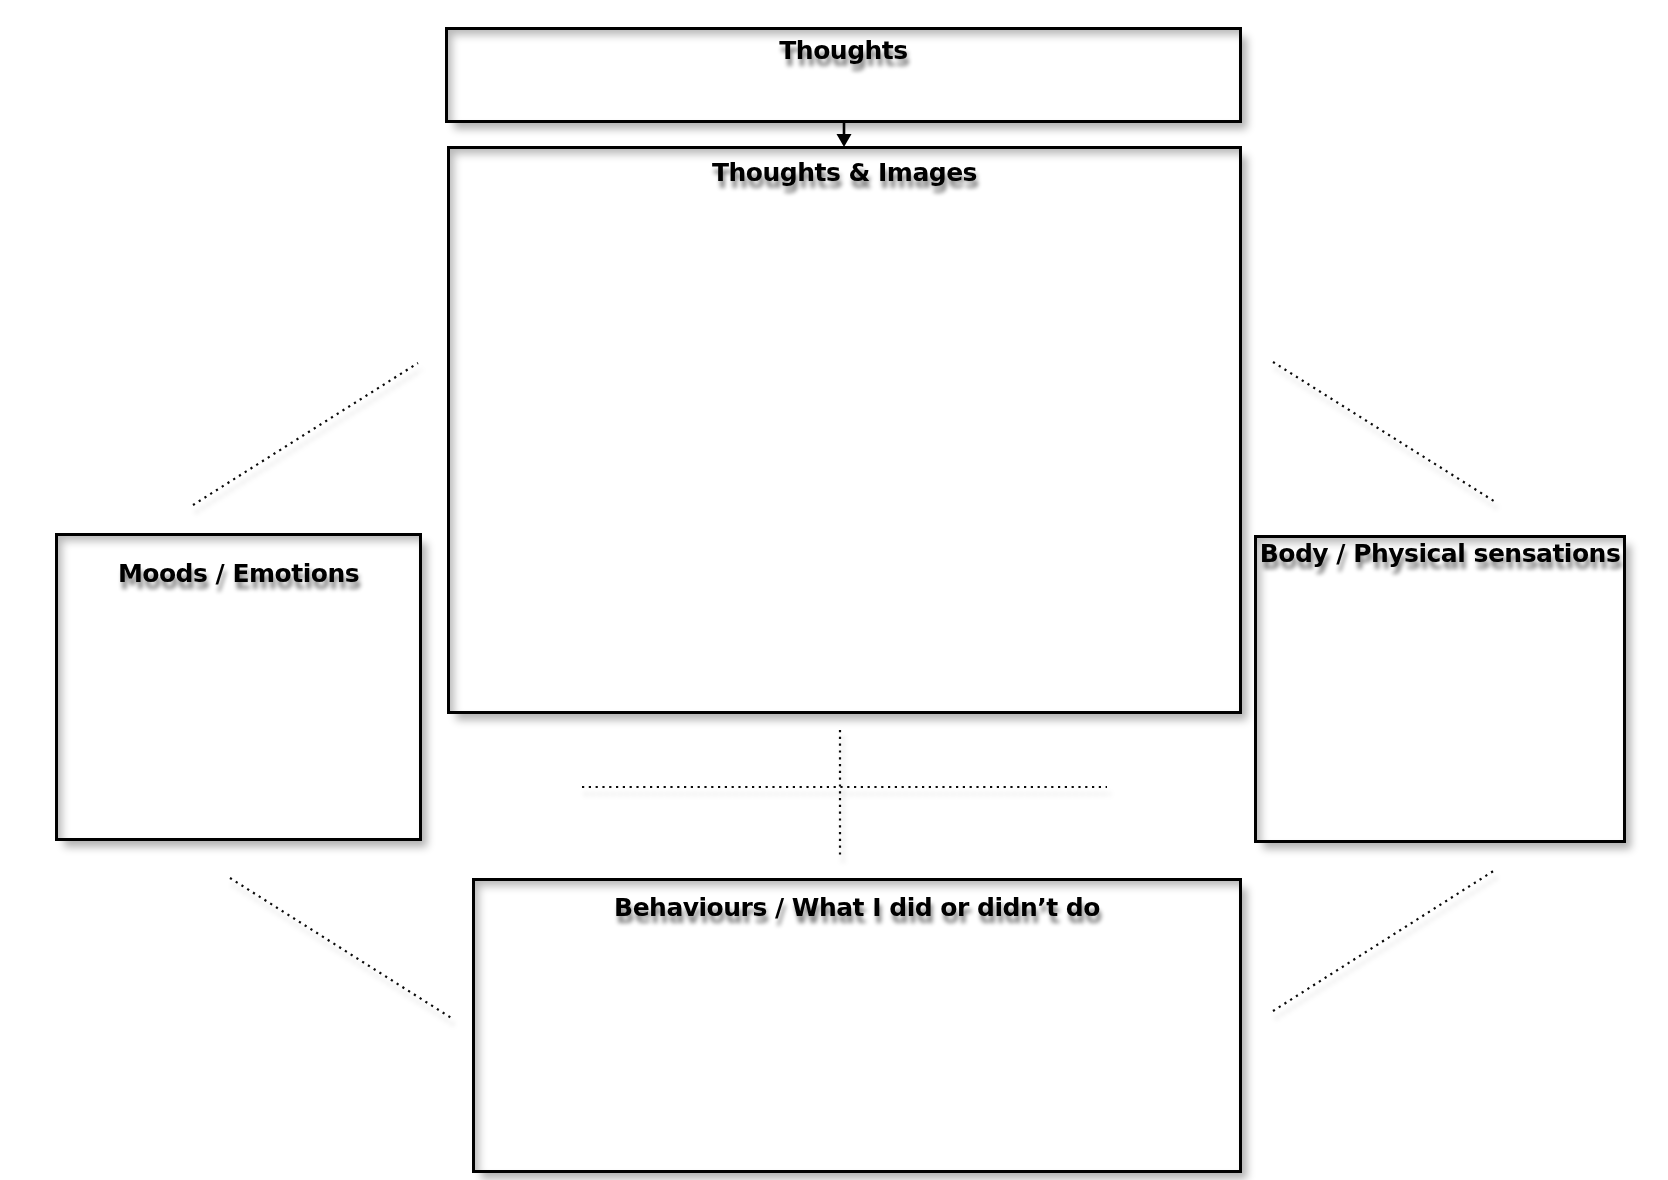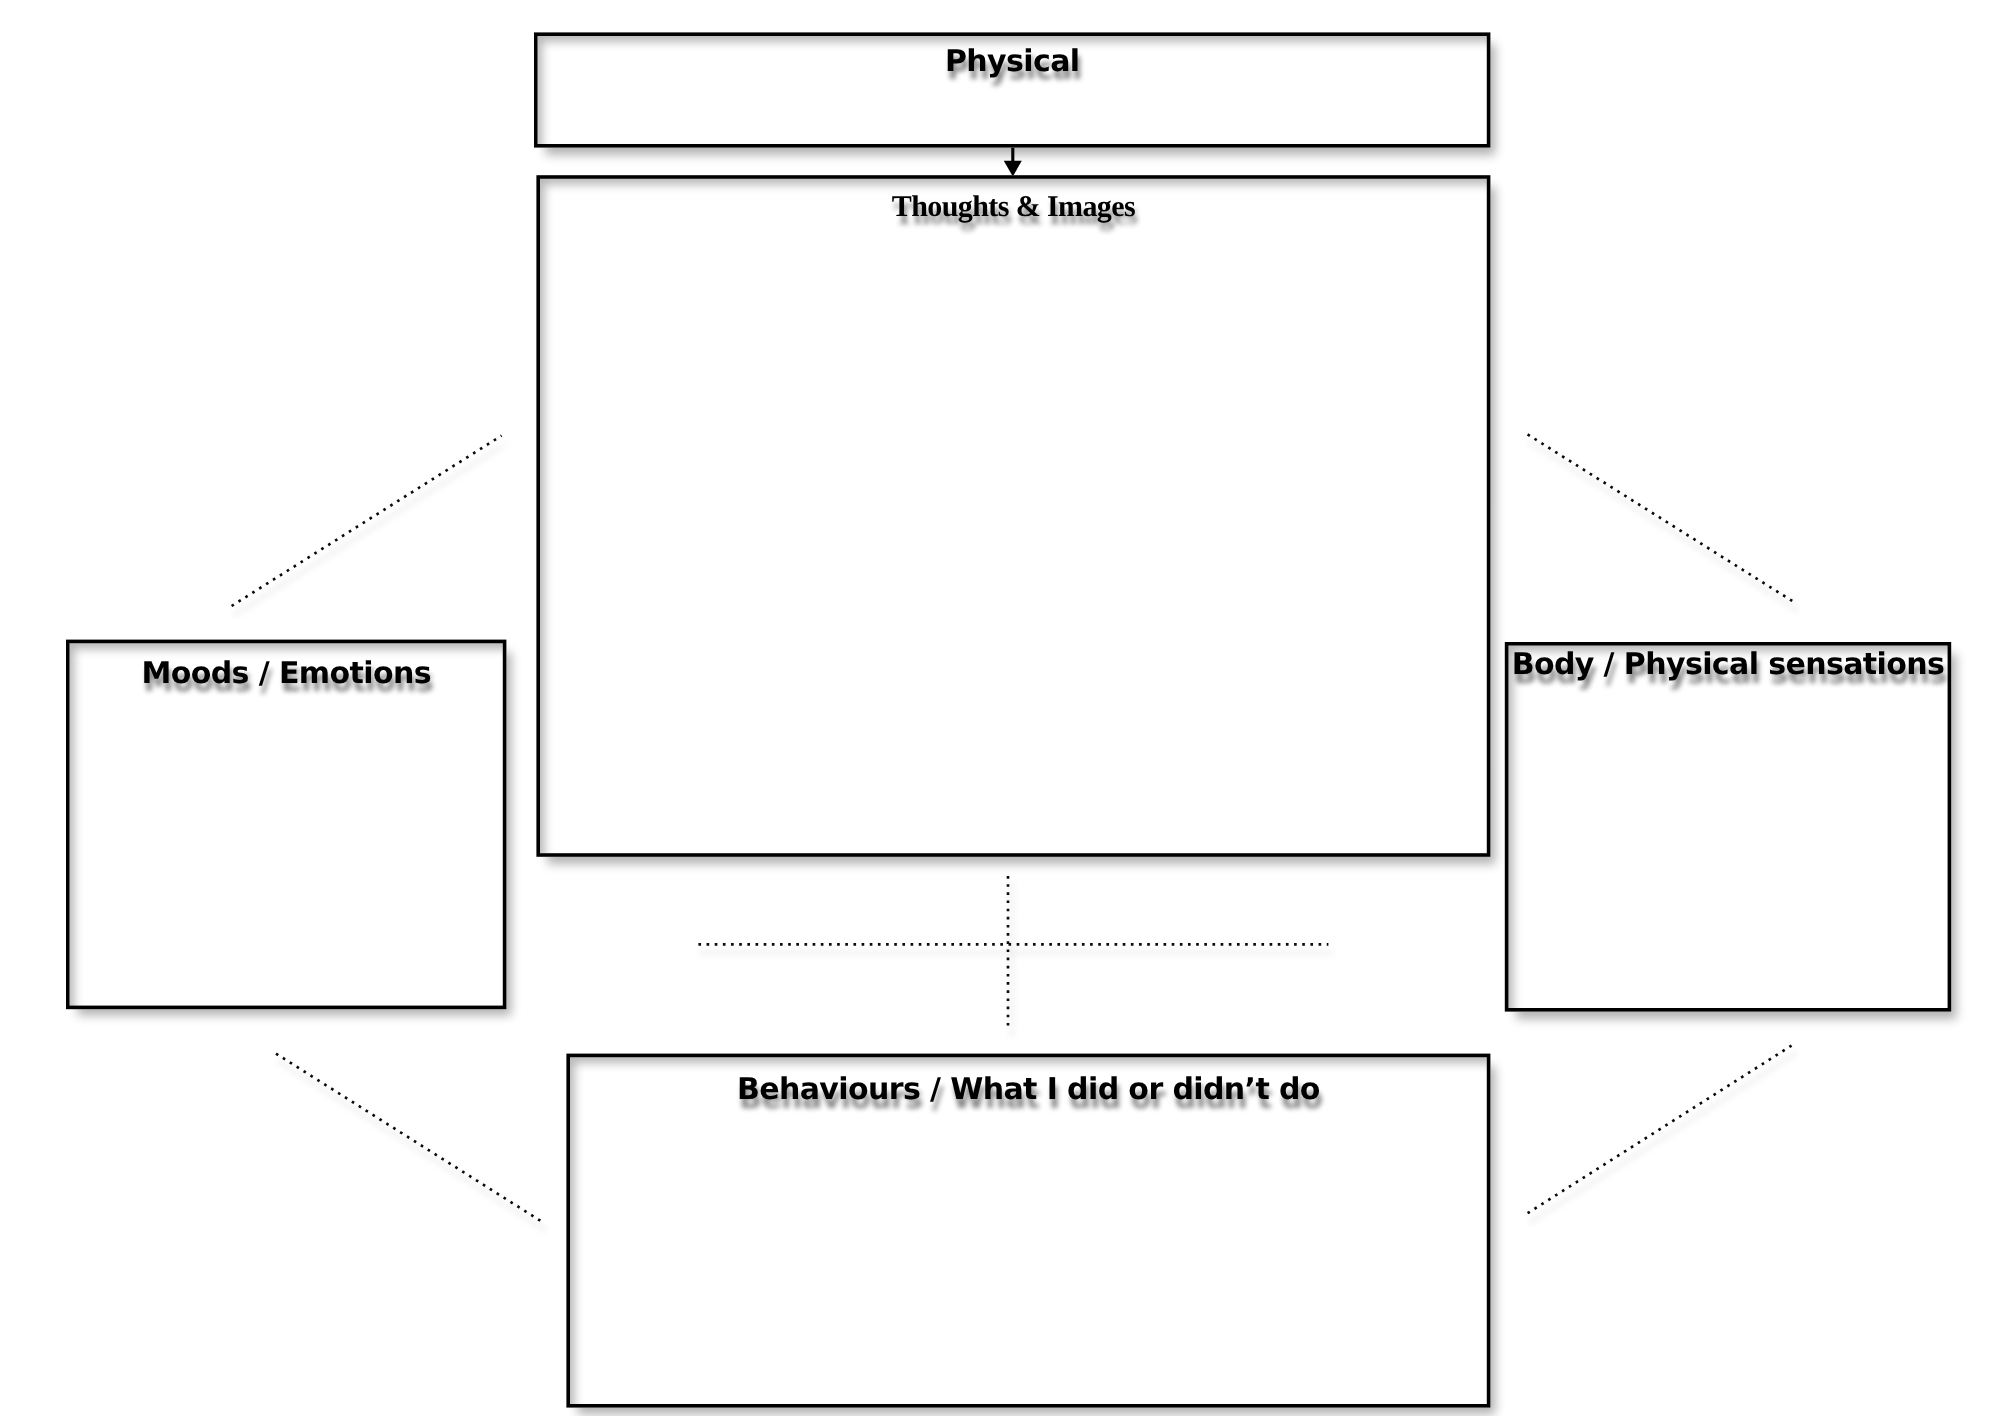--- a/index.html
+++ b/index.html
@@ -61,22 +61,22 @@
     user-select: none;
   }
   .box-field {
     position: absolute;
     left: 6px;
     right: 6px;
     bottom: 6px;
     top: 44px;
   }
   .box-situation   { left: 445px;  top: 27px;  width: 797px; height: 96px;  padding-top: 7px; }
-  .box-thoughts    { left: 447px;  top: 146px; width: 795px; height: 568px; padding-top: 10px; font-family: Liberation Serif, serif; }
-  .box-moods       { left: 55px;   top: 533px; width: 367px; height: 308px; padding-top: 11px; }
+  .box-thoughts    { left: 447px;  top: 146px; width: 795px; height: 568px; padding-top: 10px; }
+  .box-moods       { left: 55px;   top: 533px; width: 367px; height: 308px; padding-top: 24px; }
   .box-body        { left: 1254px; top: 535px; width: 372px; height: 308px; padding-top: 2px; }
   .box-behaviours  { left: 472px;  top: 878px; width: 770px; height: 295px; padding-top: 13px; }
 </style>
 </head>
 <body>
 
 <div class="canvas">
 
   <svg class="connectors" viewBox="0 0 1668 1180" aria-hidden="true">
     <g class="dotted-group">
@@ -87,21 +87,21 @@
       <line class="dotted-line" x1="582" y1="787" x2="1107" y2="787"></line>
       <line class="dotted-line" x1="840" y1="730" x2="840" y2="858"></line>
     </g>
     <g>
       <line class="arrow-shaft" x1="844" y1="121" x2="844" y2="137"></line>
       <polygon class="arrow-head" points="836.5,134 851.5,134 844,147"></polygon>
     </g>
   </svg>
 
   <div class="box box-situation">
-    <div class="box-label">Physical</div>
+    <div class="box-label">Thoughts</div>
     <div class="box-field"></div>
   </div>
 
   <div class="box box-thoughts">
     <div class="box-label">Thoughts &amp; Images</div>
     <div class="box-field"></div>
   </div>
 
   <div class="box box-moods">
     <div class="box-label">Moods / Emotions</div>

